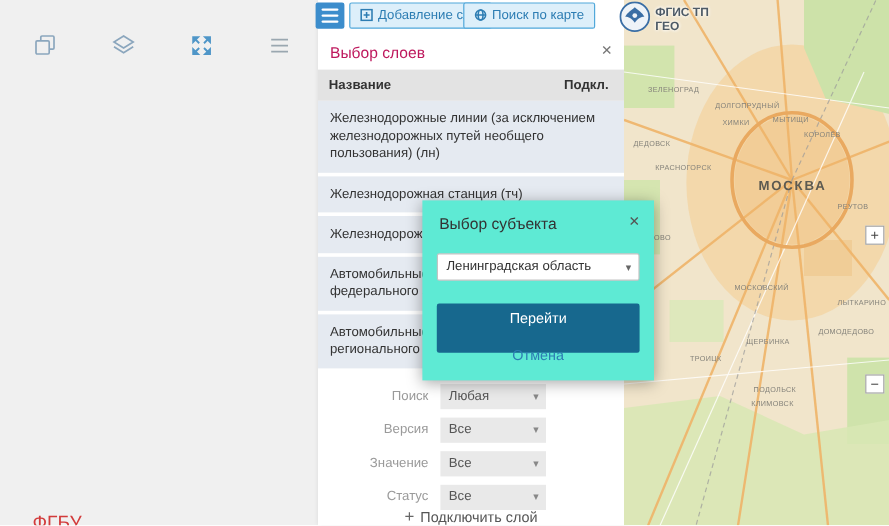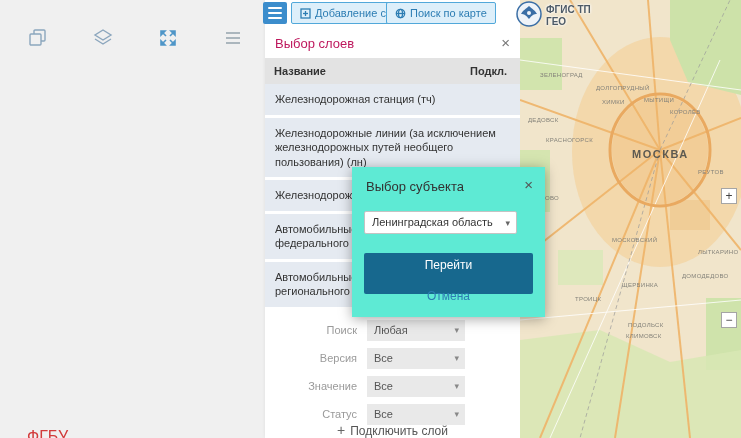--- a/index.html
+++ b/index.html
@@ -22,21 +22,21 @@
   .lp-cols{position:absolute;left:0;top:58px;width:255px;height:26px;background:#e3e3e3;
            font-size:11px;font-weight:bold;color:#333;}
   .lp-col-name{position:absolute;left:9px;top:7px;}
   .lp-col-conn{position:absolute;left:205px;top:7px;}
   .lp-rows{position:absolute;left:0;top:84px;width:255px;height:236px;overflow:hidden;}
   .layer-row{margin:0 0 3px 0;padding:8px 10px;background:#e5eaf1;font-size:11px;line-height:1.32;
              color:#333;white-space:pre-line;cursor:pointer;}
   .lp-filters{position:absolute;left:0;top:320px;width:255px;}
   .filter-row{position:relative;height:24px;margin-bottom:4px;}
   .filter-label{position:absolute;left:0;top:4px;width:92px;text-align:right;font-size:11px;color:#9a9a9a;}
-  .filter-box{position:absolute;left:102px;top:0;width:98px;height:21px;background:#e9e9e9;
+  .filter-box{position:absolute;left:102px;top:0;width:88px;height:21px;background:#e9e9e9;
               font-size:11px;color:#555;line-height:21px;padding-left:7px;box-sizing:border-box;cursor:pointer;}
   .filter-chevron{position:absolute;right:6px;top:0;font-size:9px;color:#888;line-height:21px;}
   .lp-connect{position:absolute;left:0;top:422px;width:255px;text-align:center;font-size:12px;
               color:#555;cursor:pointer;}
   .lp-connect .plus{font-size:14px;margin-right:5px;color:#666;}
 
   
   .toolbar{position:absolute;left:263px;top:2px;height:24px;z-index:30;}
   .hamburger{position:absolute;left:0;top:0;width:24px;height:22px;background:#3c8dcc;border-radius:2px;
              cursor:pointer;}
@@ -62,21 +62,21 @@
   .zoom-btn{position:absolute;left:201px;width:16px;height:16px;background:#fff;border:1px solid #a5a5a5;
             box-sizing:border-box;text-align:center;line-height:14px;font-size:12px;color:#444;cursor:pointer;}
   .zoom-in{top:188px;}
   .zoom-out{top:312px;}
 
   
   .modal{position:absolute;left:352px;top:167px;width:193px;height:150px;background:#5eead4;z-index:50;
          box-shadow:0 2px 12px rgba(0,0,0,.35);}
   .modal-title{position:absolute;left:14px;top:12px;font-size:13px;color:#333;}
   .modal-close{position:absolute;right:12px;top:9px;font-size:15px;color:#555;cursor:pointer;}
-  .modal-select{position:absolute;left:12px;top:44px;width:153px;height:23px;border:1px solid #c3c3c3;
+  .modal-select{position:absolute;left:12px;top:44px;width:169px;height:23px;border:1px solid #c3c3c3;
                 border-radius:2px;box-sizing:border-box;font-size:11px;color:#333;line-height:21px;
                 padding-left:7px;cursor:pointer;background:#fff;}
   .modal-select .filter-chevron{line-height:23px;color:#666;}
   .modal-go{position:absolute;left:12px;top:86px;width:169px;height:41px;background:#17688e;color:#fff;
             font-size:12px;text-align:center;line-height:25px;border-radius:2px;cursor:pointer;}
   .modal-cancel{position:absolute;left:0;top:122px;width:193px;text-align:center;font-size:12px;
                 color:#2d7db3;cursor:pointer;}
 </style>
 </head>
 <body>
@@ -128,22 +128,22 @@
   <div class="layers-panel">
     <div class="lp-header">
       <span class="lp-title">Выбор слоев</span>
       <span class="lp-close">×</span>
     </div>
     <div class="lp-cols">
       <span class="lp-col-name">Название</span>
       <span class="lp-col-conn">Подкл.</span>
     </div>
     <div class="lp-rows">
+      <div class="layer-row">Железнодорожные линии (за исключением железнодорожных путей необщего пользования) (лн)</div>
       <div class="layer-row">Железнодорожная станция (тч)</div>
-      <div class="layer-row">Железнодорожные линии (за исключением железнодорожных путей необщего пользования) (лн)</div>
       <div class="layer-row">Железнодорожн</div>
       <div class="layer-row">Автомобильные
 федерального зн</div>
       <div class="layer-row">Автомобильные
 регионального и</div>
     </div>
     <div class="lp-filters">
       <div class="filter-row">
         <span class="filter-label">Поиск</span>
         <span class="filter-box">

